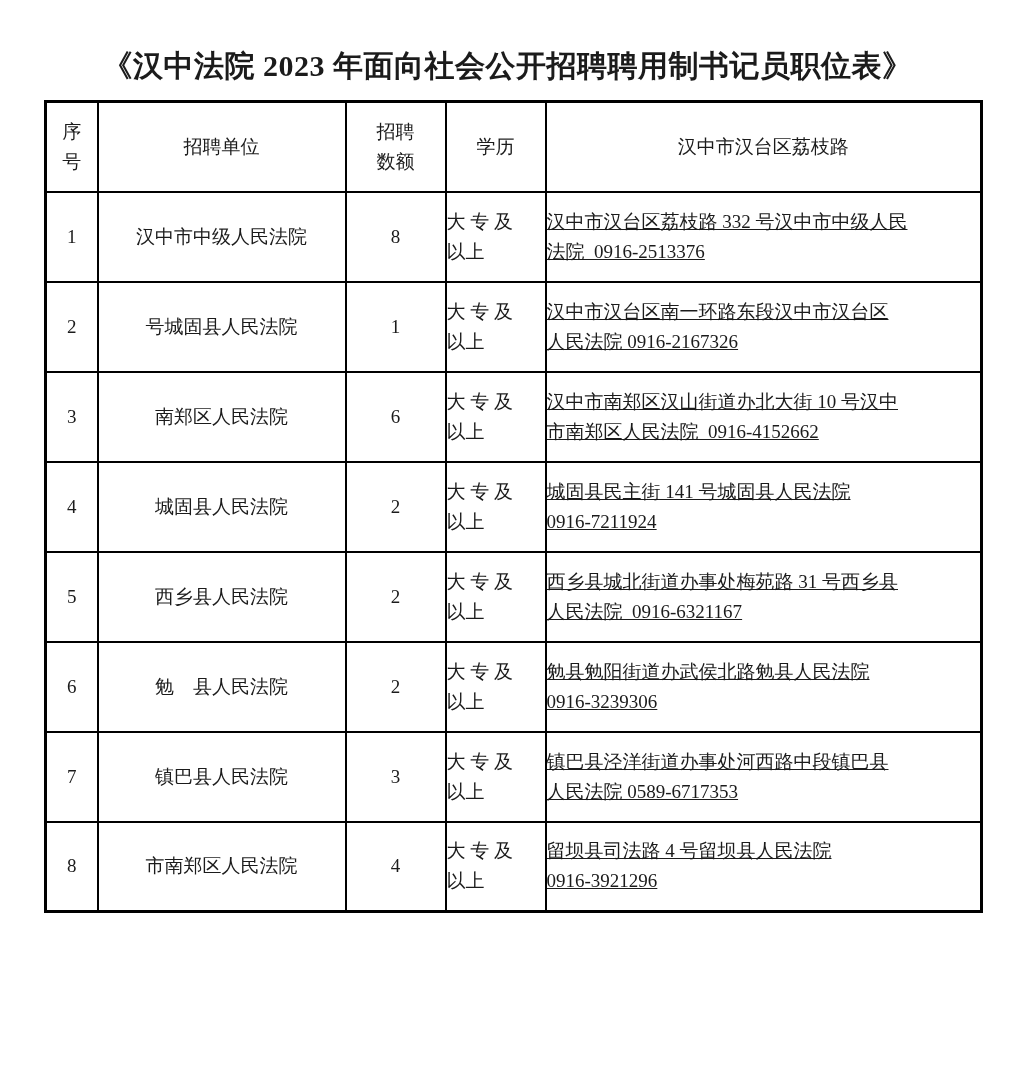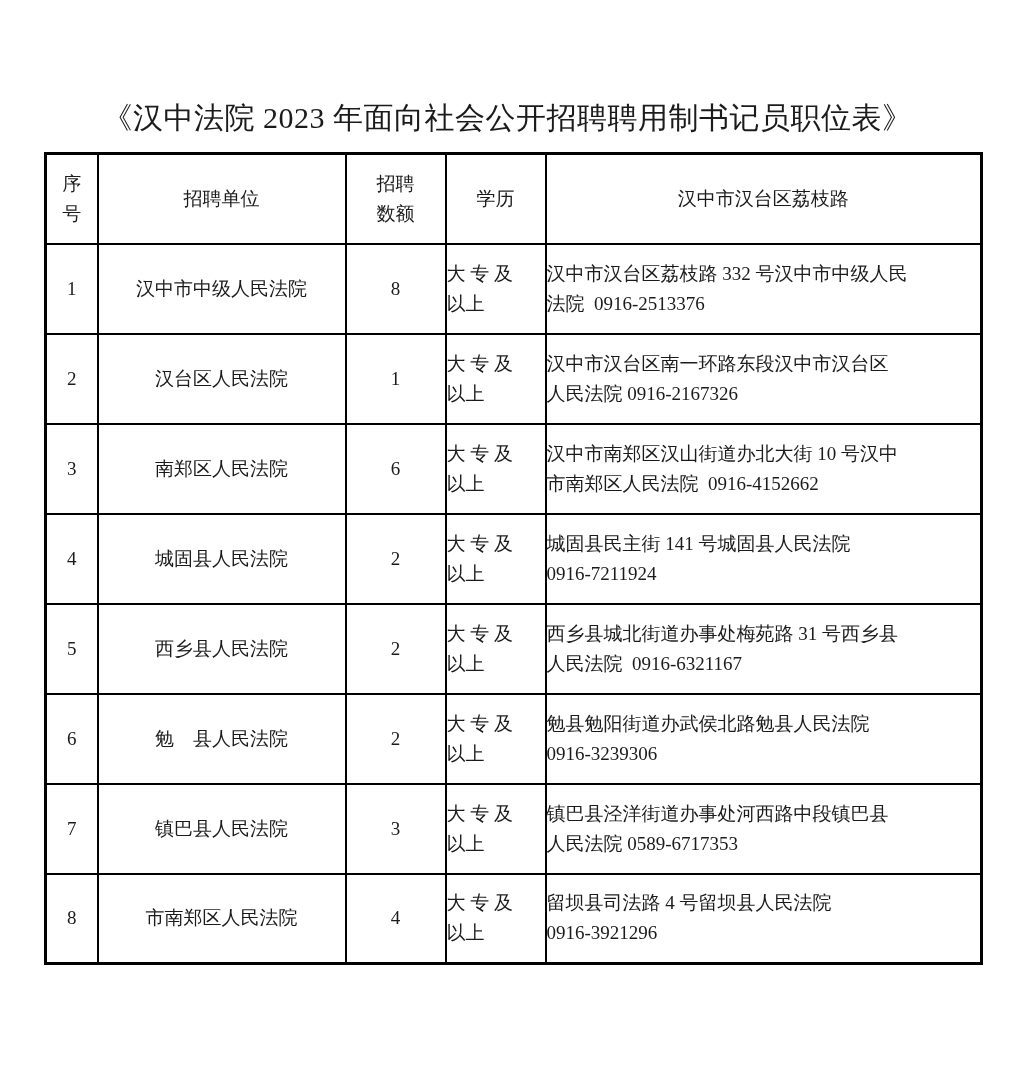--- a/index.html
+++ b/index.html
@@ -14,24 +14,24 @@
     overflow: hidden;
   }
   .page {
     width: 1015px;
     height: 1086px;
     background: #ffffff;
     position: relative;
   }
   .doc-title {
     margin: 0;
-    padding-top: 100px;
+    padding-top: 48px;
     text-align: center;
     font-size: 30px;
-    font-weight: normal;
+    font-weight: bold;
     letter-spacing: 0.5px;
     line-height: 36px;
     white-space: pre-wrap;
   }
   table.positions-table {
     border-collapse: collapse;
     table-layout: fixed;
     width: 936px;
     margin: 16px 0 0 44px;
     border: 3px solid #000000;
@@ -56,20 +56,21 @@
   .cell-quota { text-align: center; }
   .cell-edu {
     text-align: left;
     padding-left: 13px;
     padding-right: 6px;
   }
   .cell-addr {
     text-align: left;
     padding-left: 13px;
     padding-right: 8px;
+    text-decoration: underline;
   }
   .total-label { text-align: center; }
   .total-slash { text-align: center; }
 </style>
 </head>
 <body>
 
 <div class="page">
 
   <h1 class="doc-title">《汉中法院 2023 年面向社会公开招聘聘用制书记员职位表》</h1>
@@ -98,21 +99,21 @@
         <td class="cell-index">1</td>
         <td class="cell-unit">汉中市中级人民法院</td>
         <td class="cell-quota">8</td>
         <td class="cell-edu">大 专 及
 以上</td>
         <td class="cell-addr">汉中市汉台区荔枝路 332 号汉中市中级人民
 法院  0916-2513376</td>
       </tr>
       <tr>
         <td class="cell-index">2</td>
-        <td class="cell-unit">汉台区人民法院</td>
+        <td class="cell-unit">号城固县人民法院</td>
         <td class="cell-quota">1</td>
         <td class="cell-edu">大 专 及
 以上</td>
         <td class="cell-addr">汉中市汉台区南一环路东段汉中市汉台区
 人民法院 0916-2167326</td>
       </tr>
       <tr>
         <td class="cell-index">3</td>
         <td class="cell-unit">南郑区人民法院</td>
         <td class="cell-quota">6</td>

